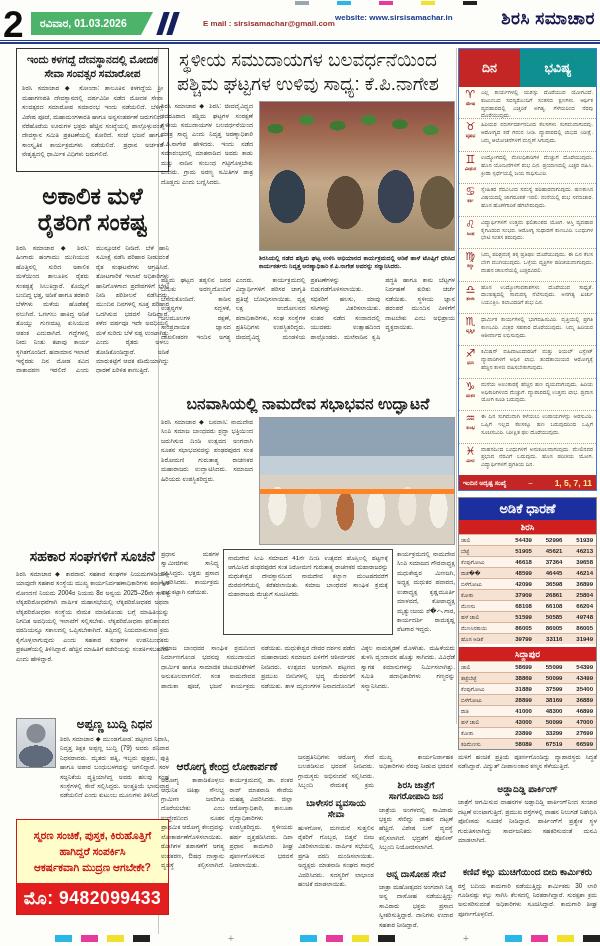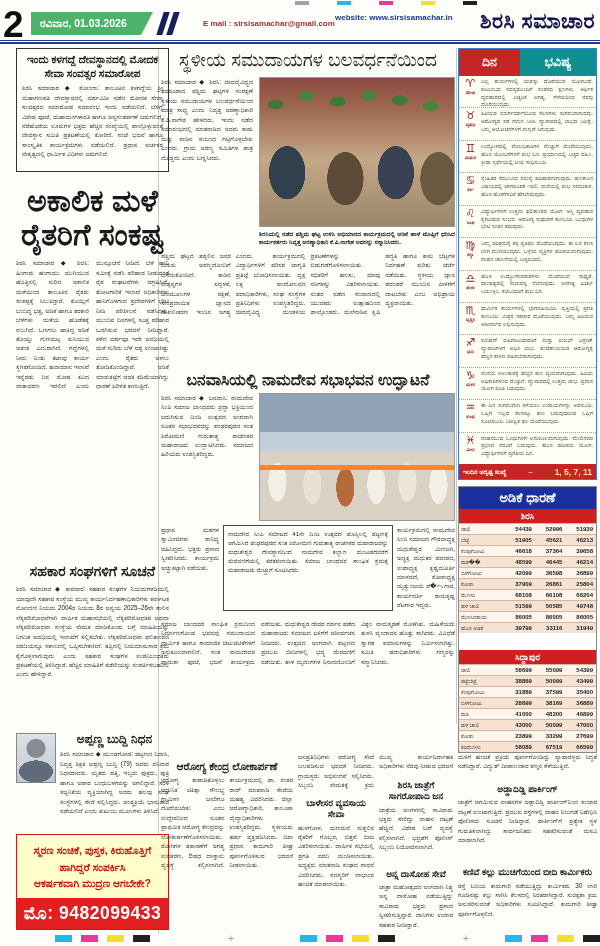--- a/index.html
+++ b/index.html
@@ -9,35 +9,35 @@
   
   .pagenum{position:absolute;left:3px;top:6px;font-size:37px;font-weight:900;color:#0d0d0d;line-height:1;}
   .datebox{position:absolute;left:31px;top:12px;width:122px;height:23px;background:#4db36a;
            clip-path:polygon(0 0,100% 0,calc(100% - 12px) 100%,0 100%);
            display:flex;align-items:center;padding-left:9px;box-sizing:border-box;}
   .datebox span{color:#fff;font-weight:800;font-size:10.5px;}
   .slash{position:absolute;top:12px;width:6px;height:23px;background:#16205e;transform:skewX(-18deg);}
   .s1{left:160px;} .s2{left:170px;}
   .email{position:absolute;left:203px;top:19px;font-size:8px;font-weight:700;color:#993333;}
   .website{position:absolute;left:335px;top:13px;font-size:8px;font-weight:700;color:#1a3a8c;}
-  .masthead{position:absolute;right:5px;top:9px;font-size:21px;font-weight:900;color:#14144e;letter-spacing:.5px;}
+  .masthead{position:absolute;right:5px;top:9px;font-size:17px;font-weight:900;color:#14144e;letter-spacing:.5px;}
   .hrule{position:absolute;top:40px;left:0;width:600px;height:4px;border-top:1.5px solid #223a8c;border-bottom:2px solid #223a8c;box-sizing:border-box;}
   .topmarks{position:absolute;top:1px;left:295px;display:flex;gap:28px;}
   .topmarks .swatch{width:14px;height:4px;}
 
   
   .smalltext{font-size:6.3px;line-height:1.5;text-align:justify;color:#222;}
   .vline{position:absolute;width:1px;background:#c6c6c6;}
 
   
   .lcol{position:absolute;left:4px;top:48px;width:153px;margin-left:12px;}
   .notice{border:1.5px solid #333;padding:4px 5px;}
   .notice-title{font-size:10.5px;font-weight:800;text-align:center;line-height:1.3;}
   .notice-body{height:84px;overflow:hidden;margin-top:3px;}
-  .rain-h{margin-top:12px;font-size:30px;font-weight:800;text-align:center;line-height:1.12;}
+  .rain-h{margin-top:12px;font-size:23px;font-weight:800;text-align:center;line-height:1.12;}
   .rain-b{margin-top:7px;column-count:2;column-gap:7px;height:296px;overflow:hidden;}
   .coop-h{margin-top:9px;font-size:14px;font-weight:800;text-align:center;}
   .coop-b{margin-top:4px;height:140px;overflow:hidden;}
   .obit{margin-top:8px;overflow:hidden;}
   .obit-photo{float:left;width:38px;height:48px;margin:1px 4px 2px 0;border:1px solid #888;
       background:radial-gradient(circle at 50% 30%,#868c94 0 9px,transparent 10px),
                  radial-gradient(ellipse 17px 11px at 50% 78%,#5f6b7a 0 100%,transparent 100%),
                  linear-gradient(#dde2e6,#c2c9d0);}
   .obit-h{font-size:12px;font-weight:800;text-align:center;}
   .obit-b{margin-top:3px;height:78px;overflow:hidden;}
@@ -93,37 +93,37 @@
   .bc3{width:74px;margin-right:5px;}
   .bc4{width:139px;}
   .bh{font-size:9px;font-weight:800;text-align:center;line-height:1.25;margin:8px 0 2px;}
   .bc1 .bh{font-size:10.5px;}
   .bc1-text{column-count:2;column-gap:5px;height:148px;overflow:hidden;}
   .bt{overflow:hidden;}
 
   
   .rcol{position:absolute;left:458px;top:48px;width:139px;}
   .horo{border:1px solid #3a7bd5;background:#fffef4;}
-  .horo-head{display:flex;height:27px;}
+  .horo-head{display:flex;height:38px;}
   .horo-head .hl{flex:1;background:#c42525;color:#fff;font-weight:800;font-size:12.5px;display:flex;align-items:center;justify-content:center;}
   .horo-head .hr{flex:1.25;background:#0f8f8f;color:#fff;font-weight:800;font-size:12.5px;display:flex;align-items:center;justify-content:center;}
   .hentries{height:388px;display:flex;flex-direction:column;}
   .hentry{flex:1;display:flex;align-items:flex-start;padding:2px 3px;border-bottom:1px dotted #bb9988;overflow:hidden;}
   .hentry:last-child{border-bottom:none;}
   .hicon{width:17px;flex:none;text-align:center;color:#8b1a1a;}
   .hsym{font-size:11px;line-height:1;}
   .hname{font-size:4.6px;font-weight:700;margin-top:1px;}
   .htext{font-size:5.6px;line-height:1.4;text-align:justify;color:#333;margin-left:2px;}
   .horo-foot{height:15px;background:#c42525;display:flex;align-items:center;justify-content:space-between;padding:0 4px;}
   .hf-label{color:#fff;font-size:6.3px;font-weight:700;}
   .hf-dash{color:#fff;font-size:7px;}
   .hf-nums{color:#ffe88a;font-size:8.5px;font-weight:800;}
   .areca{margin-top:6px;border:1px solid #888;background:#fff;}
   .areca-title{background:#1c2f9e;color:#fff;font-weight:800;font-size:13px;text-align:center;padding:3px 0;}
-  .mkthead{background:#d01f1f;color:#fff;font-weight:700;font-size:8.5px;text-align:center;padding:1.5px 0;margin-top:17px;}
+  .mkthead{background:#d01f1f;color:#fff;font-weight:700;font-size:8.5px;text-align:center;padding:1.5px 0;margin-top:3px;}
   .mkthead:first-child{margin-top:0;}
   .trow{display:flex;border-top:1px solid #d9b49a;background:#fdf4ec;}
   .trow.alt{background:#f6e2d2;}
   .tname{width:45px;font-size:5.6px;padding:1.5px 2px;color:#222;}
   .tval{width:30px;font-size:6px;text-align:right;padding:1.5px 3px 1.5px 0;color:#222;font-weight:600;}
 
   
   .cmyk{position:absolute;bottom:4px;height:7px;display:flex;gap:9px;}
   .cmyk .swatch{width:17px;height:7px;}
   .g1{left:55px;} .g2{left:300px;} .g3{left:505px;}
@@ -176,20 +176,21 @@
         <div>ಹಾಗಿದ್ದರೆ ಸಂಪರ್ಕಿಸಿ</div>
         <div>ಆಕರ್ಷಕವಾಗಿ ಮುದ್ರಣ ಆಗಬೇಕೇ?</div>
       </div>
       <div class="ad-phone">ಮೊ: 9482099433</div>
     </div>
   </div>
 
   <div class="mcol">
     <div class="main-h1">
       <div>ಸ್ಥಳೀಯ ಸಮುದಾಯಗಳ ಬಲವರ್ಧನೆಯಿಂದ</div>
+      <div>ಪಶ್ಚಿಮ ಘಟ್ಟಗಳ ಉಳಿವು ಸಾಧ್ಯ: ಕೆ.ಪಿ.ನಾಗೇಶ</div>
     </div>
     <div class="main-row">
       <div class="main-intro smalltext">ಶಿರಸಿ ಸಮಾಚಾರ ◆ ಶಿರಸಿ: ಜೀವವೈವಿಧ್ಯದ ತವರೂರಾದ ಪಶ್ಚಿಮ ಘಟ್ಟಗಳ ಸಂರಕ್ಷಣೆ ಸ್ಥಳೀಯ ಸಮುದಾಯಗಳ ಬಲವರ್ಧನೆಯಿಂದ ಮಾತ್ರ ಸಾಧ್ಯ ಎಂದು ನಿವೃತ್ತ ಅರಣ್ಯಾಧಿಕಾರಿ ಕೆ.ಪಿ.ನಾಗೇಶ ಹೇಳಿದರು. ಇಂದು ನಡೆದ ಸಮಾರಂಭದಲ್ಲಿ ಮಾತನಾಡಿದ ಅವರು ಕಾಡು ಮತ್ತು ನಾಡಿನ ಸಂಬಂಧ ಗಟ್ಟಿಗೊಳ್ಳಬೇಕು ಎಂದರು. ಗ್ರಾಮ ಅರಣ್ಯ ಸಮಿತಿಗಳ ಪಾತ್ರ ದೊಡ್ಡದು ಎಂದು ಬಣ್ಣಿಸಿದರು.</div>
       <div class="photo1"></div>
     </div>
     <div class="caption1">ಶಿರಸಿಯಲ್ಲಿ ನಡೆದ ಪಶ್ಚಿಮ ಘಟ್ಟ ಉಳಿಸಿ ಅಭಿಯಾನದ ಕಾರ್ಯಕ್ರಮದಲ್ಲಿ ಅಡಿಕೆ ಹಾಳೆ ಟೊಪ್ಪಿಗೆ ಧರಿಸಿದ ಕಾರ್ಯಕರ್ತರು ನಿವೃತ್ತ ಅರಣ್ಯಾಧಿಕಾರಿ ಕೆ.ಪಿ.ನಾಗೇಶ ಅವರನ್ನು ಸನ್ಮಾನಿಸಿದರು.</div>
     <div class="cols4 smalltext">ಪಶ್ಚಿಮ ಘಟ್ಟದ ತಪ್ಪಲಿನ ಜನರ ಬದುಕು ಅರಣ್ಯದೊಂದಿಗೆ ಬೆಸೆದುಕೊಂಡಿದೆ. ಕಾಡಿನ ಉತ್ಪನ್ನಗಳ ಸದ್ಬಳಕೆ, ಜಲಮೂಲಗಳ ರಕ್ಷಣೆ, ಸಾಂಪ್ರದಾಯಿಕ ಜ್ಞಾನದ ದಾಖಲೀಕರಣ ಇಂದಿನ ಅಗತ್ಯ ಎಂದರು. ಕಾರ್ಯಕ್ರಮದಲ್ಲಿ ವಿದ್ಯಾರ್ಥಿಗಳಿಗೆ ಪರಿಸರ ಜಾಗೃತಿ ಪ್ರತಿಜ್ಞೆ ಬೋಧಿಸಲಾಯಿತು. ವೃಕ್ಷ ಲಕ್ಷ ಆಂದೋಲನದ ಪದಾಧಿಕಾರಿಗಳು, ಸಂಘ ಸಂಸ್ಥೆಗಳ ಪ್ರತಿನಿಧಿಗಳು ಉಪಸ್ಥಿತರಿದ್ದರು. ಜೀವವೈವಿಧ್ಯ ಮಂಡಳಿಯ ಪ್ರಕಟಣೆಗಳನ್ನು ಬಿಡುಗಡೆಗೊಳಿಸಲಾಯಿತು. ಸಭಿಕರಿಗೆ ಹಲಸು, ಮಾವು ಸಸಿಗಳನ್ನು ವಿತರಿಸಲಾಯಿತು. ನಂತರ ನಡೆದ ಸಂವಾದದಲ್ಲಿ ಯುವಕರು ಉತ್ಸಾಹದಿಂದ ಪಾಲ್ಗೊಂಡರು. ಮಲೆನಾಡಿನ ಕೃಷಿ ಪದ್ಧತಿ ಹಾಗೂ ಕಾನು ಬೆಟ್ಟಗಳ ನಿರ್ವಹಣೆ ಕುರಿತು ಚರ್ಚೆ ನಡೆಯಿತು. ಸ್ಥಳೀಯ ಜ್ಞಾನ ಪರಂಪರೆ ಮುಂದಿನ ಪೀಳಿಗೆಗೆ ದಾಟಬೇಕು ಎಂಬ ಅಭಿಪ್ರಾಯ ವ್ಯಕ್ತವಾಯಿತು.</div>
 
     <div class="main-h2">ಬನವಾಸಿಯಲ್ಲಿ ನಾಮದೇವ ಸಭಾಭವನ ಉದ್ಘಾಟನೆ</div>
     <div class="bana-row">

